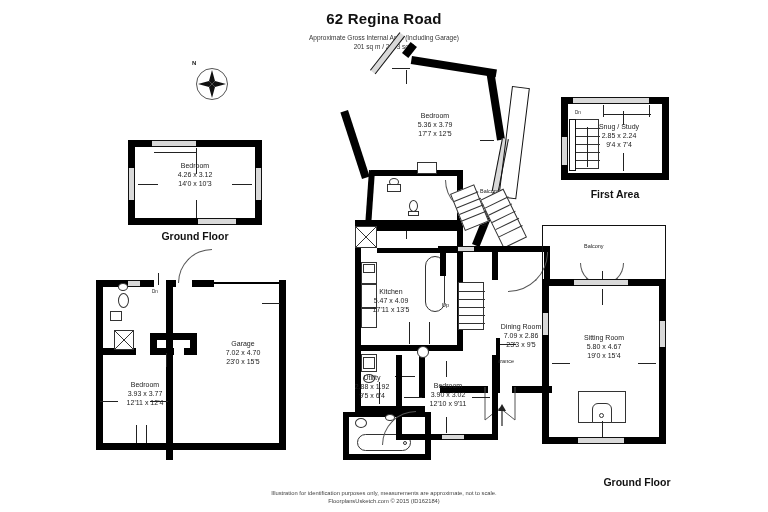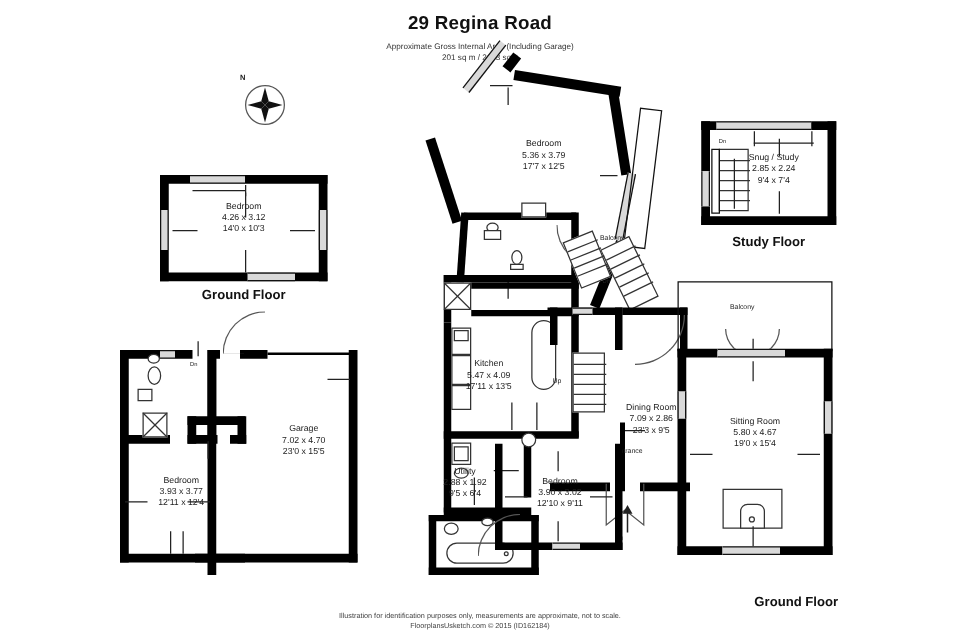--- a/index.html
+++ b/index.html
@@ -105,21 +105,21 @@
     box-sizing: border-box;
   }
 
   svg { display: block; }
 </style>
 </head>
 <body>
 
 <div id="plan">
 
-  <div class="abs title" style="left:0; top:10px;">29 Regina Road</div>
+  <div class="abs title" style="left:0; top:10px;">62 Regina Road</div>
   <div class="abs subtitle" style="left:0; top:33px;">Approximate Gross Internal Area (Including Garage)</div>
   <div class="abs subtitle" style="left:0; top:42px;">201 sq m / 2163 sq ft</div>
 
   <div class="abs" style="left:190px; top:60px; width:48px; height:48px;">
     <div class="abs lbl-xs" style="left:2px; top:0px; font-weight:bold; font-size:6px;">N</div>
     <div class="abs compass-circle" style="left:6px; top:8px; width:32px; height:32px;"></div>
     <svg class="abs" style="left:6px; top:8px;" width="32" height="32">
       <polygon points="16,2 19,13 16,16 13,13" fill="#111"></polygon>
       <polygon points="16,30 19,19 16,16 13,19" fill="#111"></polygon>
       <polygon points="2,16 13,19 16,16 13,13" fill="#111"></polygon>
@@ -177,21 +177,21 @@
     <div class="abs dimv" style="left:88px; top:8px; height:12px;"></div>
     <div class="abs dimv" style="left:62px; top:14px; height:14px;"></div>
     <div class="abs dimv" style="left:62px; top:56px; height:18px;"></div>
     <div class="abs dimh" style="left:42px; top:17px; width:48px;"></div>
   </div>
   <div class="abs room" style="left:576px; top:123px; width:86px;">
     <div class="rname">Snug / Study</div>
     <div class="rdim">2.85 x 2.24</div>
     <div class="rimp">9'4 x 7'4</div>
   </div>
-  <div class="abs floor-label" style="left:561px; top:188px; width:108px;">Study Floor</div>
+  <div class="abs floor-label" style="left:561px; top:188px; width:108px;">First Area</div>
 
   <div class="abs" style="left:330px; top:48px; width:190px; height:205px;">
 
     <div class="abs wall rot" style="left:82px; top:8px; width:86px; height:8px; transform:rotate(9deg);"></div>
     <div class="abs glass rot" style="left:40px; top:22px; width:48px; height:7px; transform:rotate(-52deg);"></div>
     <div class="abs wall rot" style="left:72px; top:5px; width:14px; height:8px; transform:rotate(-52deg);"></div>
     <div class="abs wall rot" style="left:18px; top:62px; width:70px; height:8px; transform:rotate(72deg);"></div>
     <div class="abs wall rot" style="left:164px; top:22px; width:70px; height:8px; transform:rotate(81deg);"></div>
     <div class="abs glassv rot" style="left:172px; top:90px; width:7px; height:54px; transform:rotate(11deg);"></div>
     <div class="abs wall rot" style="left:163px; top:144px; width:8px; height:56px; transform:rotate(22deg);"></div>

